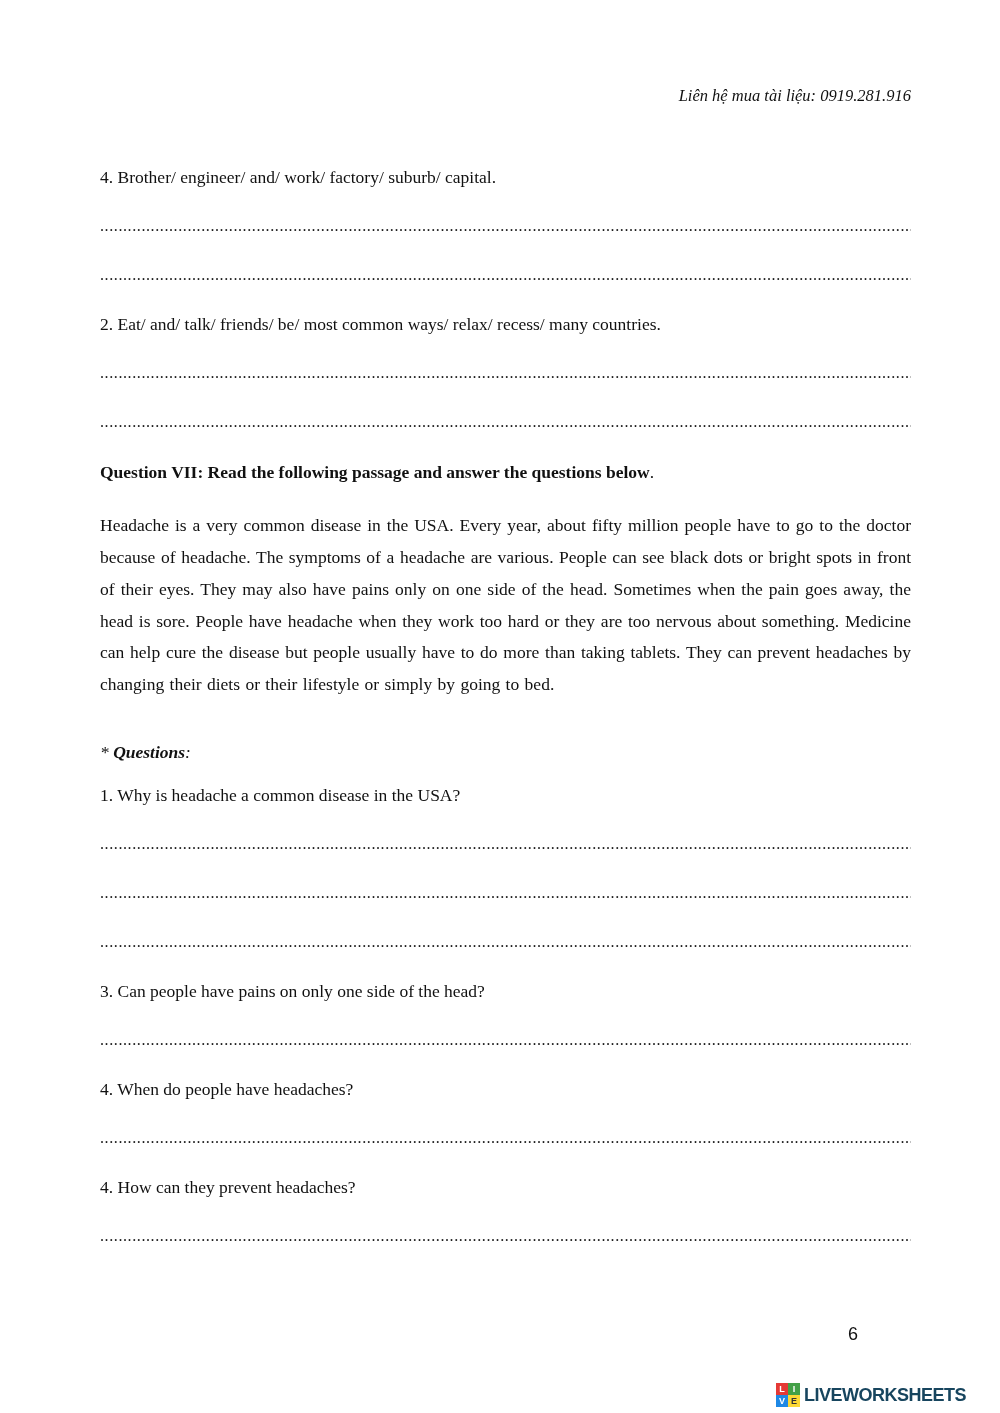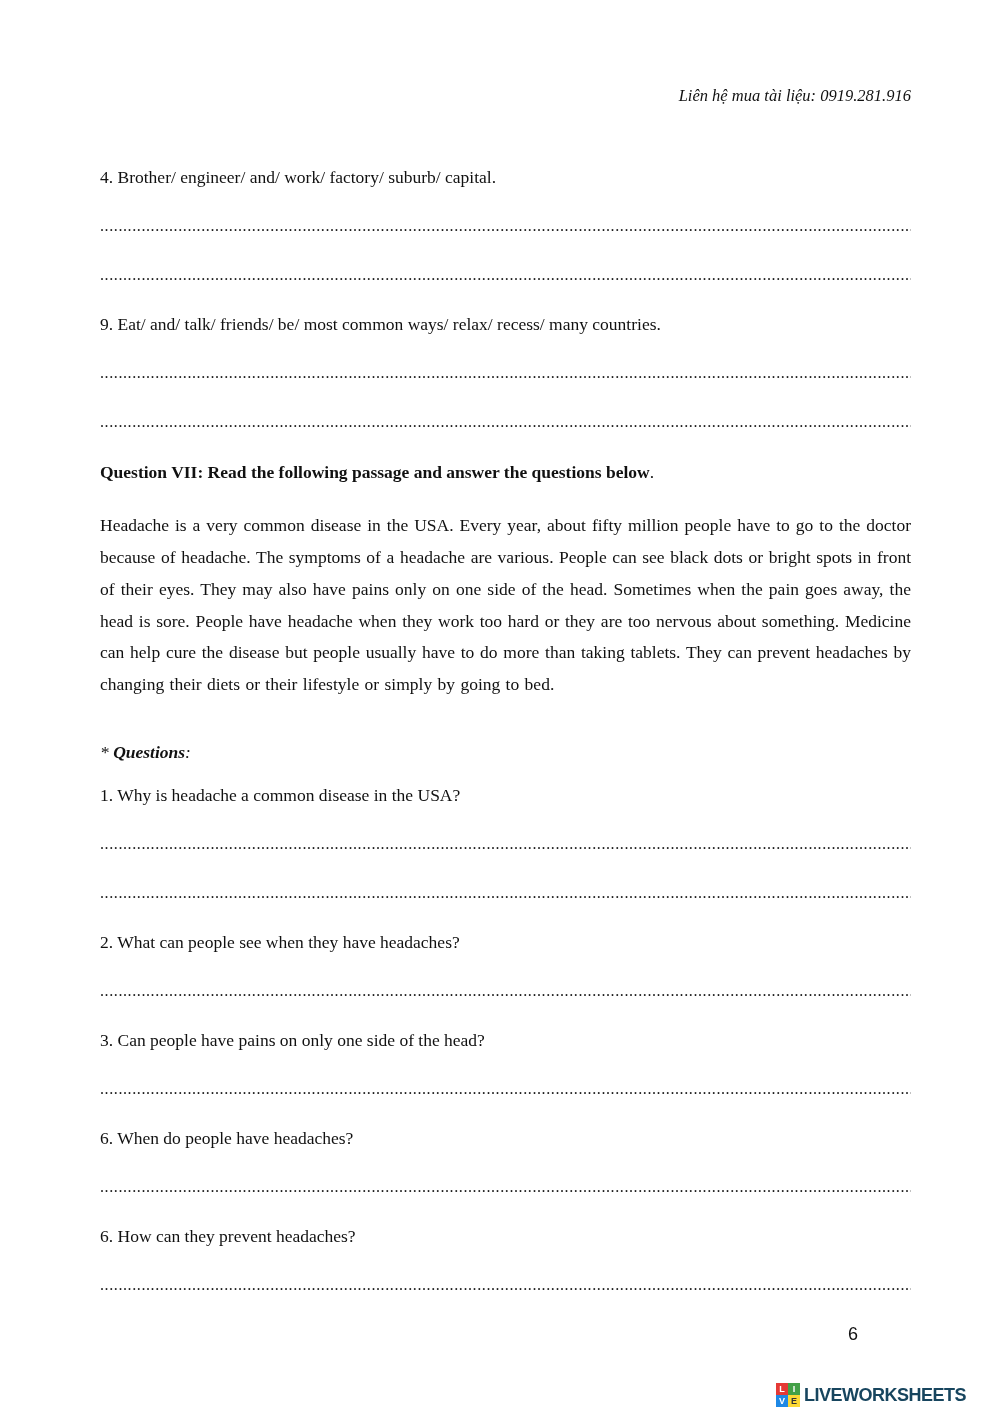--- a/index.html
+++ b/index.html
@@ -108,48 +108,47 @@
 <body>
 
 <div class="content">
 
   <div class="header-note">Liên hệ mua tài liệu: 0919.281.916</div>
 
   <div class="row">4. Brother/ engineer/ and/ work/ factory/ suburb/ capital.</div>
   <div class="dotline dots">................................................................................................................................................................................................................................................................................................................................................................................................................</div>
   <div class="dotline dots">................................................................................................................................................................................................................................................................................................................................................................................................................</div>
 
-  <div class="row">9. Eat/ and/ talk/ friends/ be/ most common ways/ relax/ recess/ many countries.</div>
+  <div class="row">2. Eat/ and/ talk/ friends/ be/ most common ways/ relax/ recess/ many countries.</div>
   <div class="dotline dots">................................................................................................................................................................................................................................................................................................................................................................................................................</div>
   <div class="dotline dots">................................................................................................................................................................................................................................................................................................................................................................................................................</div>
 
   <div class="section-title">
     <span>Question VII: Read the following passage and answer the questions below</span><span style="font-weight:normal">.</span>
   </div>
 
   <div class="passage">Headache is a very common disease in the USA. Every year, about fifty million people have to go to the doctor because of headache. The symptoms of a headache are various. People can see black dots or bright spots in front of their eyes. They may also have pains only on one side of the head. Sometimes when the pain goes away, the head is sore. People have headache when they work too hard or they are too nervous about something. Medicine can help cure the disease but people usually have to do more than taking tablets. They can prevent headaches by changing their diets or their lifestyle or simply by going to bed.</div>
 
   <div class="q-label">
     <span>* </span><span class="bold">Questions</span><span>:</span>
   </div>
 
   <div class="row">1. Why is headache a common disease in the USA?</div>
   <div class="dotline dots">................................................................................................................................................................................................................................................................................................................................................................................................................</div>
   <div class="dotline dots">................................................................................................................................................................................................................................................................................................................................................................................................................</div>
 
-  <div class="row">2. What can people see when they have headaches?</div>
   <div class="dotline dots">................................................................................................................................................................................................................................................................................................................................................................................................................</div>
 
   <div class="row">3. Can people have pains on only one side of the head?</div>
   <div class="dotline dots">................................................................................................................................................................................................................................................................................................................................................................................................................</div>
 
-  <div class="row">6. When do people have headaches?</div>
+  <div class="row">4. When do people have headaches?</div>
   <div class="dotline dots">................................................................................................................................................................................................................................................................................................................................................................................................................</div>
 
-  <div class="row">6. How can they prevent headaches?</div>
+  <div class="row">4. How can they prevent headaches?</div>
   <div class="dotline dots">................................................................................................................................................................................................................................................................................................................................................................................................................</div>
 
 </div>
 
 <div class="page-number">6</div>
 
 <div class="footer-brand">
   <span class="brand-grid">
     <span class="cell-l">L</span>
     <span class="cell-i">I</span>

